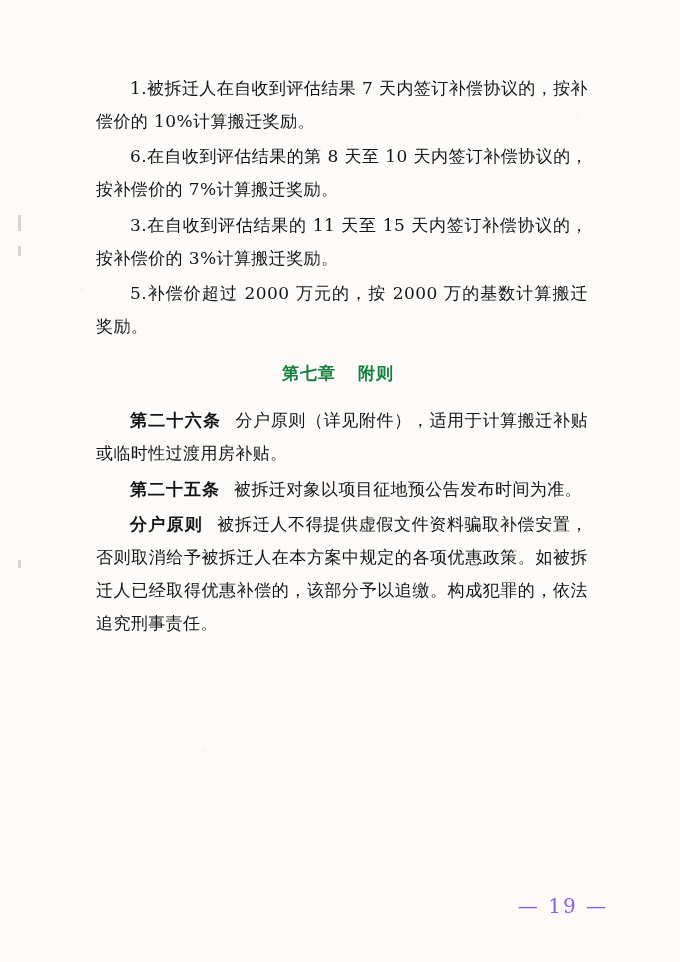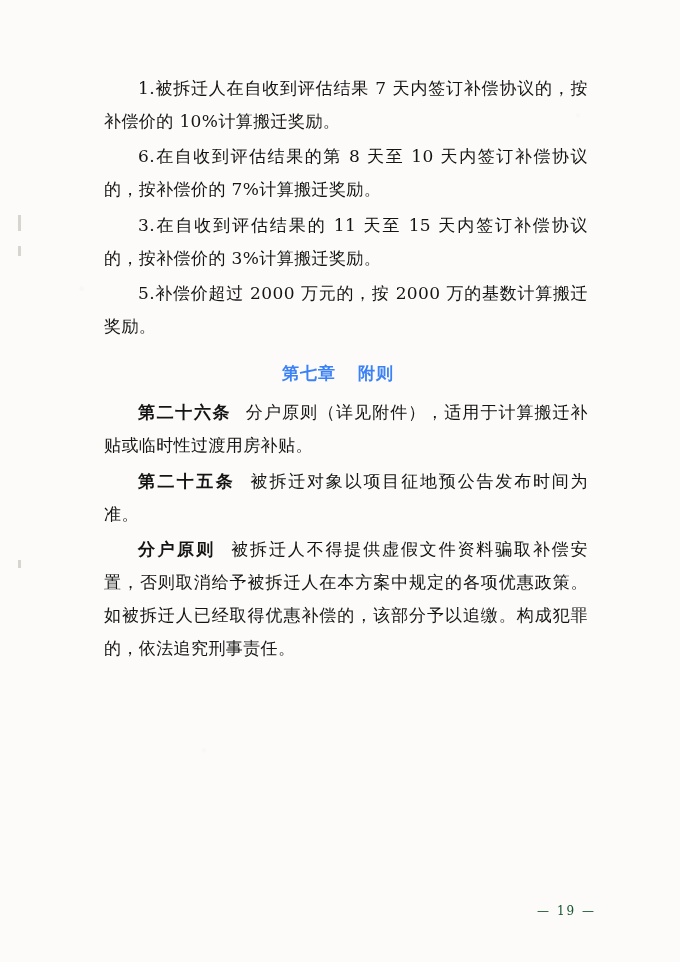--- a/index.html
+++ b/index.html
@@ -35,52 +35,52 @@
     left: 88px;
     top: 72px;
     width: 500px;
   }
   .para {
     font-size: 17px;
     line-height: 1.95;
     text-align: justify;
     text-justify: inter-ideograph;
     letter-spacing: 0.4px;
-    margin: 0 0 2px 16px;
+    margin: 0 0 2px 8px;
     text-indent: 2em;
     color: #141414;
   }
   .chapter-title {
     font-size: 17px;
     line-height: 1.95;
     text-align: center;
     font-weight: bold;
     letter-spacing: 1px;
-    margin: 14px 0 6px 0;
-    color: #3b82f6;
+    margin: 14px 0 14px 0;
+    color: #15803d;
   }
   .chapter-title .gap {
     display: inline-block;
     width: 22px;
   }
   .para .art-head {
     font-weight: bold;
     letter-spacing: 1px;
   }
   .para .art-gap {
     display: inline-block;
     width: 14px;
   }
   .footer {
     position: absolute;
-    right: 84px;
+    right: 72px;
     bottom: 44px;
-    font-size: 12px;
+    font-size: 20px;
     letter-spacing: 2px;
-    color: #14532d;
+    color: #8b5cf6;
   }
   .edge-mark {
     position: absolute;
     left: 18px;
     width: 3px;
     background: #d8d5d0;
   }
   .m1 { top: 215px; height: 16px; }
   .m2 { top: 246px; height: 10px; }
   .m3 { top: 560px; height: 8px; }

